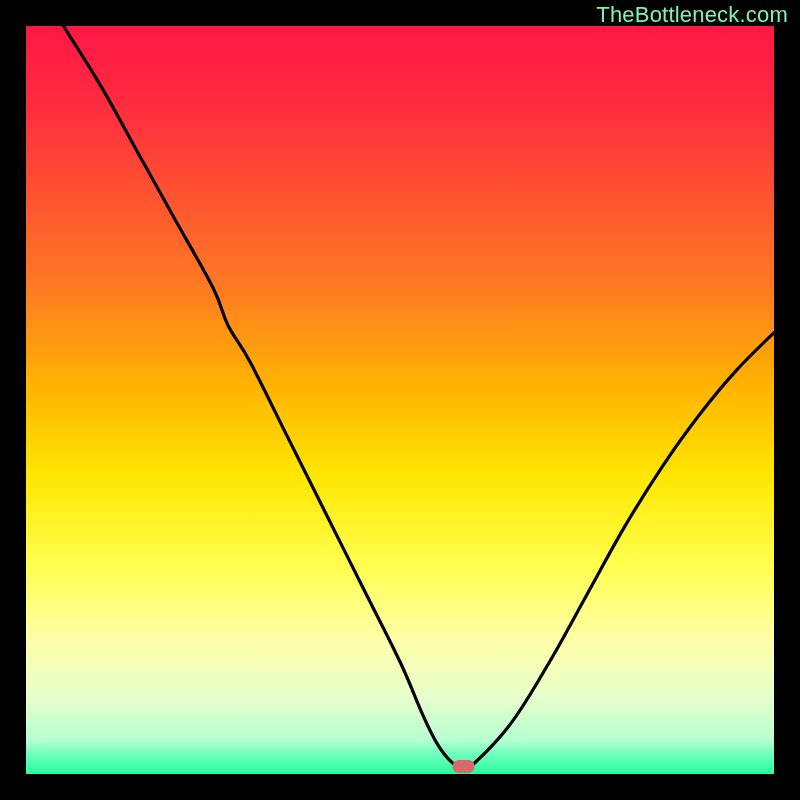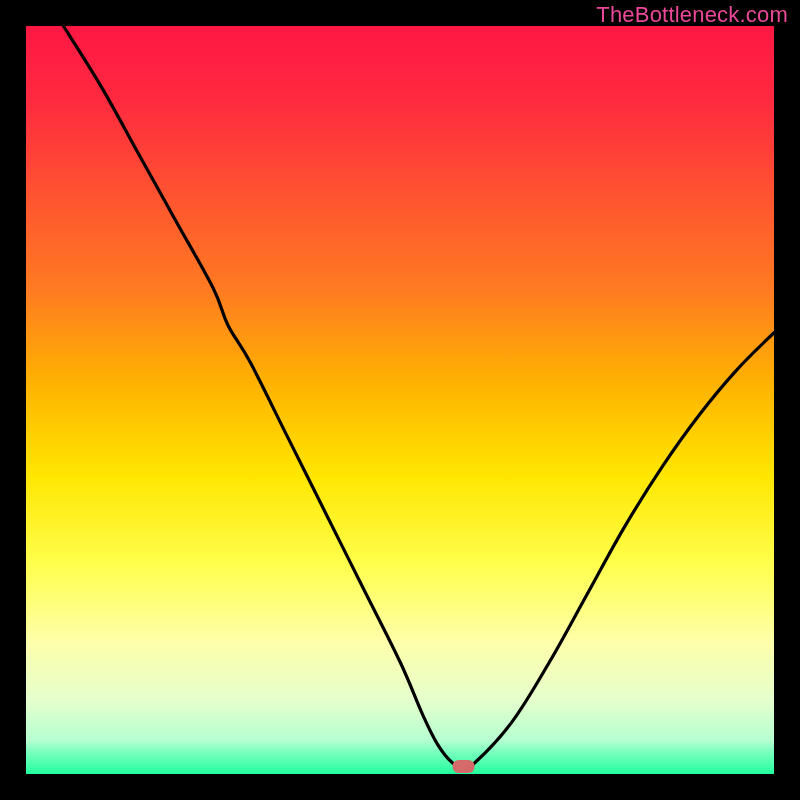--- a/index.html
+++ b/index.html
@@ -14,21 +14,21 @@
   .frame {
     position: relative;
     width: 800px;
     height: 800px;
     background: #000;
   }
   .watermark {
     position: absolute;
     top: 2px;
     right: 12px;
-    color: #ec4899;
+    color: #86efac;
     font-size: 22px;
     font-weight: 500;
     letter-spacing: 0.2px;
   }
   .plot {
     position: absolute;
     left: 26px;
     top: 26px;
     width: 748px;
     height: 748px;

